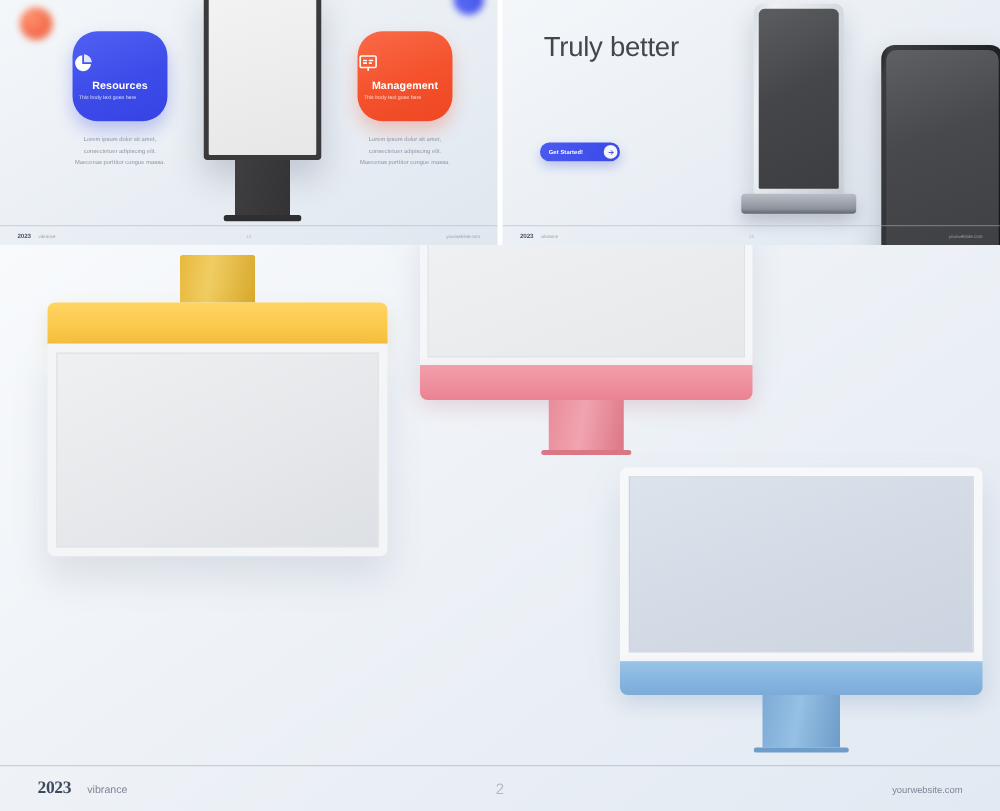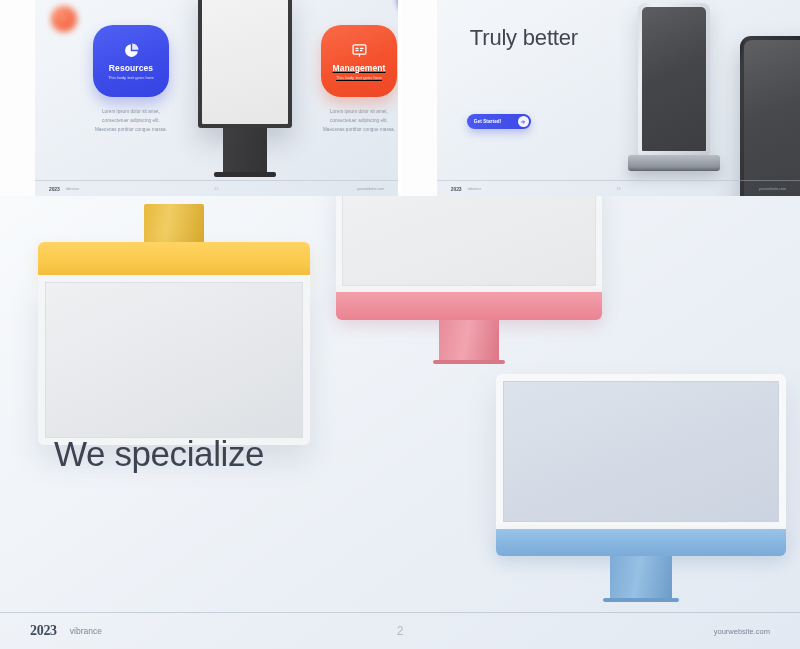--- a/index.html
+++ b/index.html
@@ -19,21 +19,20 @@
   .top-row {
     position: absolute; left: 0; top: 0;
     width: 800px; height: 196px;
     display: flex;
   }
   .panel {
     position: relative;
     height: 196px;
     overflow: hidden;
     background: linear-gradient(150deg, #f4f7fa 0%, #e9eef4 55%, #dfe7ef 100%);
-    margin-left: 35px;
   }
   .panel-left  { width: 398px; }
   .panel-gap   { width: 4px; height: 196px; background: #ffffff; }
   .panel-right { width: 398px; }
 
   
   .blob {
     position: absolute; border-radius: 50%;
     filter: blur(3px);
   }
@@ -53,31 +52,30 @@
     width: 76px;
     text-align: center;
   }
   .feature-left  { left: 58px;  top: 25px; }
   .feature-right { left: 286px; top: 25px; }
 
   .card {
     width: 76px; height: 72px;
     border-radius: 20px;
     display: flex; flex-direction: column;
-    align-items: center; justify-content: center;
+    justify-content: center;
     padding-top: 2px;
   }
   .card-blue {
     background: linear-gradient(160deg, #5160f2 0%, #3d4ce9 55%, #3443e2 100%);
     box-shadow: 0 7px 14px rgba(60,75,220,.30);
   }
   .card-orange {
     background: linear-gradient(160deg, #fa6a48 0%, #f4512c 55%, #ee4725 100%);
     box-shadow: 0 7px 14px rgba(240,85,50,.30);
-    text-decoration: underline;
   }
   .card-icon { width: 17px; height: 17px; margin-bottom: 5px; }
   .card-icon svg { width: 100%; height: 100%; display: block; }
   .card-title {
     color: #ffffff; font-size: 8.5px; font-weight: 700;
     letter-spacing: .1px; line-height: 1.1;
   }
   .card-sub {
     color: rgba(255,255,255,.78); font-size: 4.2px;
     line-height: 1.55; margin-top: 2px; max-width: 56px;
@@ -429,21 +427,20 @@
     <div class="imac imac-blue">
       <div class="bezel">
         <div class="screen"></div>
       </div>
       <div class="chin"></div>
       <div class="neck"></div>
       <div class="foot"></div>
     </div>
 
     <div class="headline">
-      <div>We specialize</div>
     </div>
 
     <div class="main-footer">
       <span class="foot-year">2023</span>
       <span class="foot-brand">vibrance</span>
       <span class="foot-page">2</span>
       <span class="foot-site">yourwebsite.com</span>
     </div>
   </div>
 </div>

